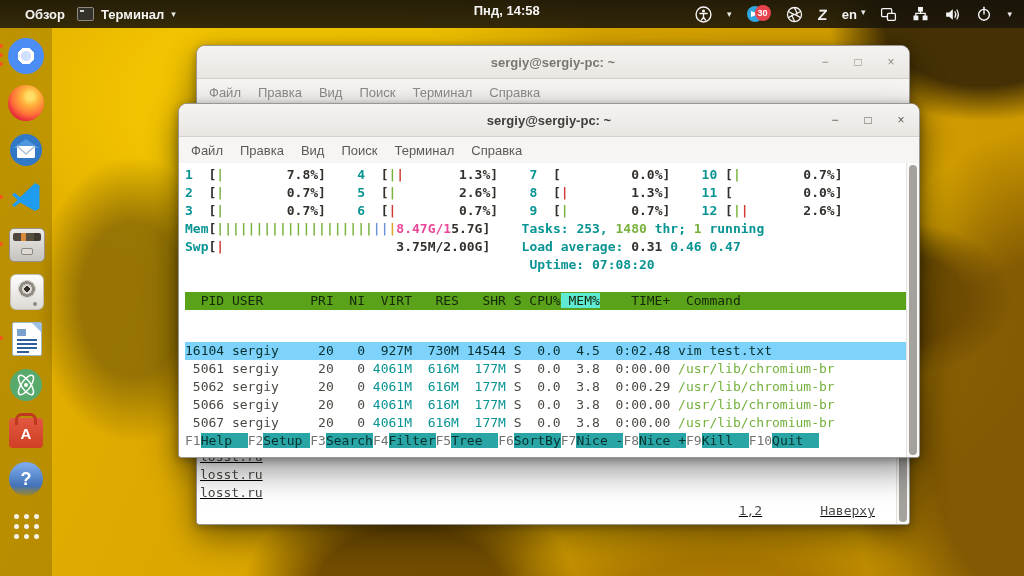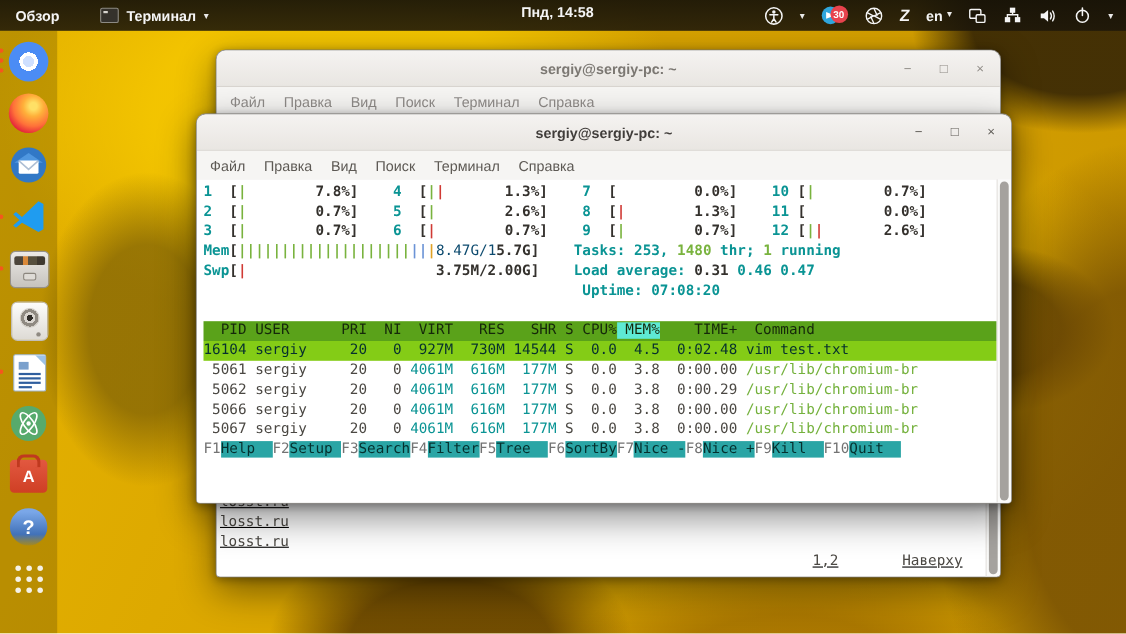--- a/index.html
+++ b/index.html
@@ -13,21 +13,21 @@
       radial-gradient(ellipse 150px 220px at 13% 52%, rgba(120,92,6,.7) 0 35%, rgba(120,92,6,0) 65%),
       radial-gradient(ellipse 300px 190px at 70% 112%, rgba(146,96,2,.6) 0 45%, rgba(146,96,2,0) 75%),
       radial-gradient(ellipse 420px 260px at 30% 18%, rgba(244,198,0,.9) 0 40%, rgba(244,198,0,0) 75%),
       radial-gradient(ellipse 500px 300px at 65% 55%, #eab800 0 50%, rgba(234,184,0,0) 80%),
       linear-gradient(115deg,#e6b400 0%,#d9a400 45%,#c99500 100%);}
 
   
   .topbar{position:absolute;left:0;top:0;width:1024px;height:28px;
     background:linear-gradient(rgba(22,18,8,.93),rgba(28,22,10,.88));
     display:flex;align-items:center;color:#f5f5f5;font-size:13px;font-weight:700;z-index:60;}
-  .tb-left{display:flex;gap:37px;padding-left:14px;}
+  .tb-left{display:flex;gap:12px;padding-left:14px;margin-left:11px;}
   .tb-appmenu{display:flex;align-items:center;gap:7px;}
   .tb-termicon{width:15px;height:12px;background:#35322c;border:1px solid #8d8a83;border-radius:2px;position:relative;}
   .tb-termicon::after{content:"";position:absolute;left:2px;top:2px;width:4px;height:1.5px;background:#d8d6d0;}
   .tb-caret{font-size:9px;opacity:.95;font-weight:400;}
   .tb-clock{position:absolute;left:50%;top:0;transform:translateX(-58%);height:20px;display:flex;align-items:center;}
   .tb-right{position:absolute;right:0;top:0;height:28px;display:flex;align-items:center;gap:15px;padding-right:12px;}
   .tb-right svg{display:block;}
   .tg-wrap{position:relative;width:24px;height:20px;}
   .tg-circle{position:absolute;left:0;top:2px;width:16px;height:16px;border-radius:50%;background:#2fa6dd;}
   .tg-circle::after{content:"";position:absolute;left:4px;top:5px;border-left:8px solid #fff;border-top:3.5px solid transparent;border-bottom:3.5px solid transparent;}
@@ -99,24 +99,24 @@
   .htwrap{position:absolute;inset:0 12px 0 0;padding:3px 0 0 6px;overflow:hidden;}
   .ht{white-space:pre;height:18px;line-height:18px;color:#4b4843;}
   .cB{color:#34312d;font-weight:700;}
   .ck{color:#0a9494;font-weight:700;}
   .ckn{color:#0a9494;}
   .cg{color:#79b33e;font-weight:700;}
   .cgn{color:#74b13c;}
   .cr{color:#d03a34;font-weight:700;}
   .cb{color:#6b93d6;font-weight:700;}
   .cy{color:#dfa125;font-weight:700;}
-  .co{color:#0c4a6e;font-weight:400;}
+  .co{color:#ec4899;font-weight:700;}
   .hdr{background:#5aa21a;color:#15280a;}
   .sortcol{background:#5eead4;}
-  .selrow{background:#84cc16;color:#06302e;}
+  .selrow{background:#7dd3fc;color:#06302e;margin-top:32px;}
   .fk{color:#737373;}
   .fl{background:#2aa5a5;color:#05302e;}
 
   
   .vimtail{position:absolute;left:3px;right:18px;bottom:4px;text-decoration:underline;}
   .vl{white-space:pre;height:18px;line-height:18px;color:#4b4843;}
   .vruler{display:flex;height:18px;line-height:18px;color:#4b4843;}
   .vruler .sp{flex:1;}
   .vruler .pos2{margin-left:58px;margin-right:16px;}
 </style>

